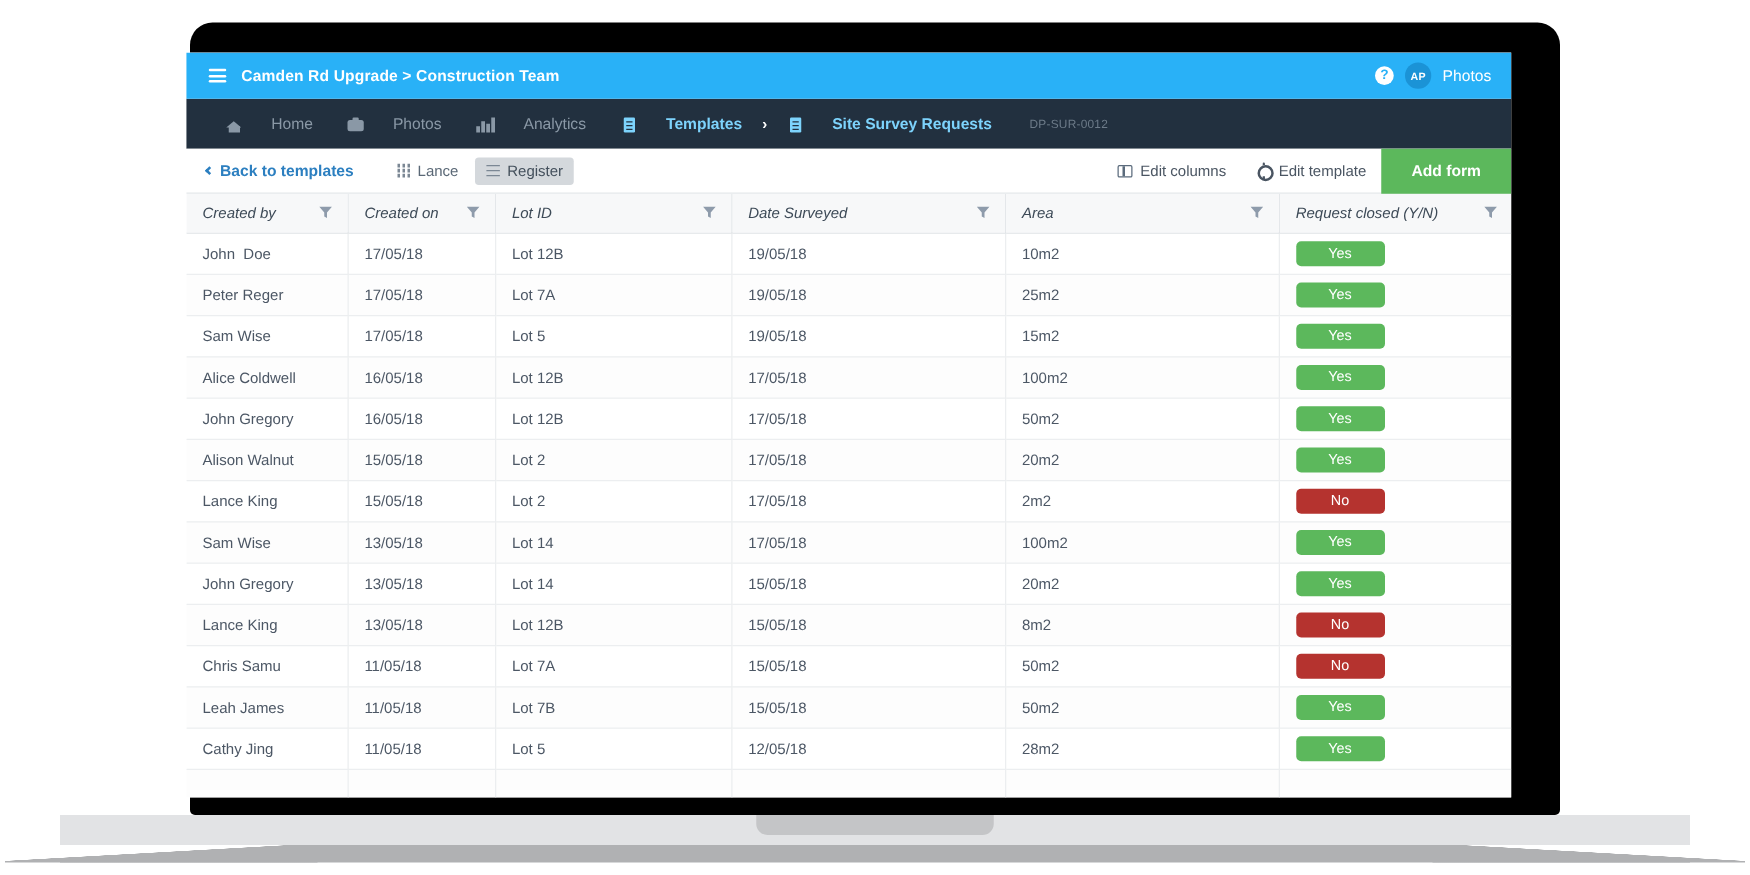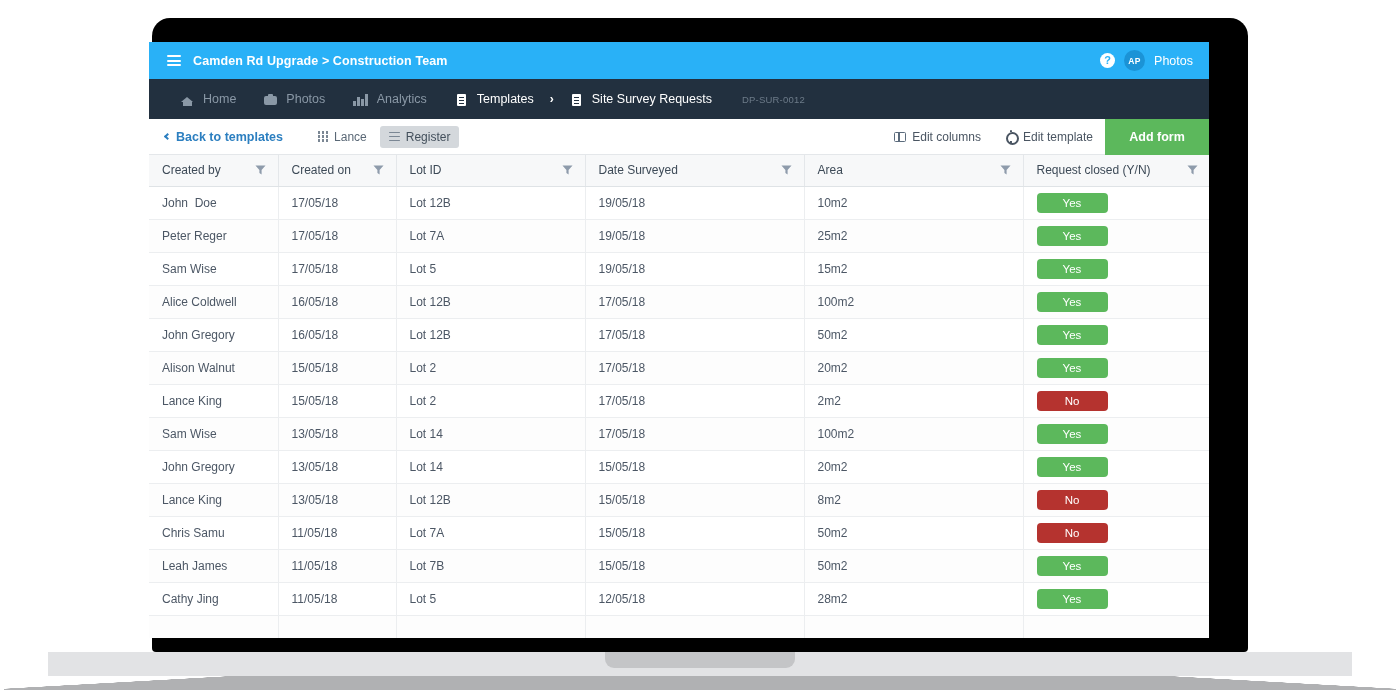--- a/index.html
+++ b/index.html
@@ -120,27 +120,27 @@
 
   
   .navbar {
     height: 40px;
     background: #22303f;
     display: flex; align-items: center;
     padding-left: 18px;
     gap: 0;
   }
   .nav-item {
-    display: flex; align-items: center; gap: 9px;
+    display: flex; align-items: center; gap: 23px;
     padding: 0 14px;
     font-size: 12.5px;
     color: #8a98a6;
     height: 40px;
   }
-  .nav-item.active { color: #ffffff; font-weight: normal; }
+  .nav-item.active { color: #7dd3fc; font-weight: bold; }
   .nav-sep { color: #ffffff; font-size: 12px; font-weight: bold; padding: 0 2px; }
   .nav-code { color: #6d7b89; font-size: 9.5px; margin-left: 16px; letter-spacing: .2px; }
   .nico { display:inline-block; width: 13px; height: 13px; position: relative; }
 
   
   .ic-home::before {
     content:""; position:absolute; left:0; top:4px; width:0; height:0;
     border-left: 6.5px solid transparent; border-right: 6.5px solid transparent;
     border-bottom: 5px solid currentColor;
   }
@@ -243,20 +243,21 @@
   table { border-collapse: collapse; width: 1061px; table-layout: fixed; }
   thead th {
     background: #f7f8f9;
     height: 31px;
     font-size: 12px; font-weight: normal; color: #3d4a57;
     text-align: left;
     padding: 0 10px 0 13px;
     border-right: 1px solid #e4e7ea;
     border-bottom: 1px solid #dfe3e6;
     position: relative;
+    font-style: italic;
   }
   thead th:last-child { border-right: none; }
   .filter-icon {
     position: absolute; right: 12px; top: 50%; transform: translateY(-50%);
     width: 11px; height: 11px;
   }
   tbody td {
     height: 33px;
     font-size: 12px; color: #4c5765;
     padding: 0 13px;

